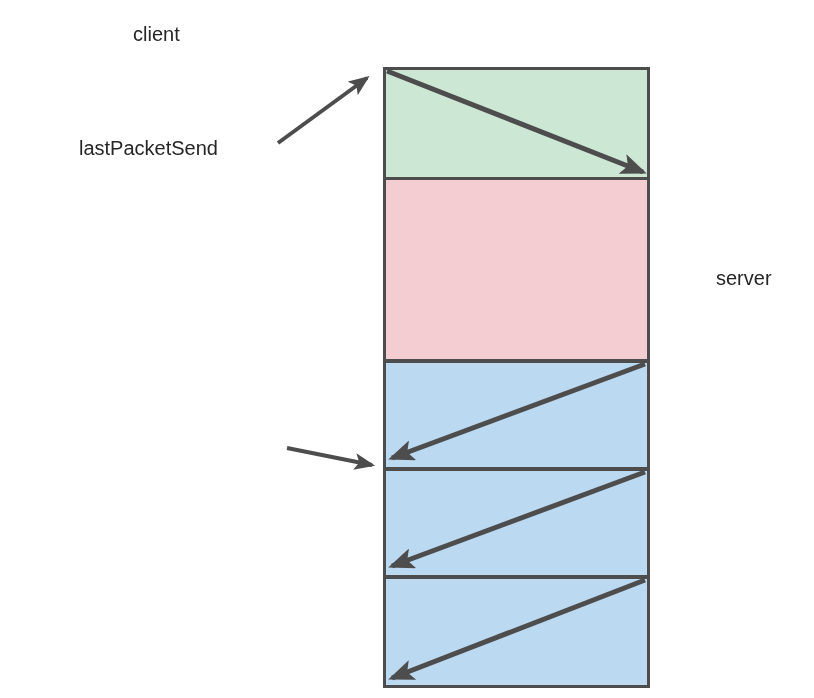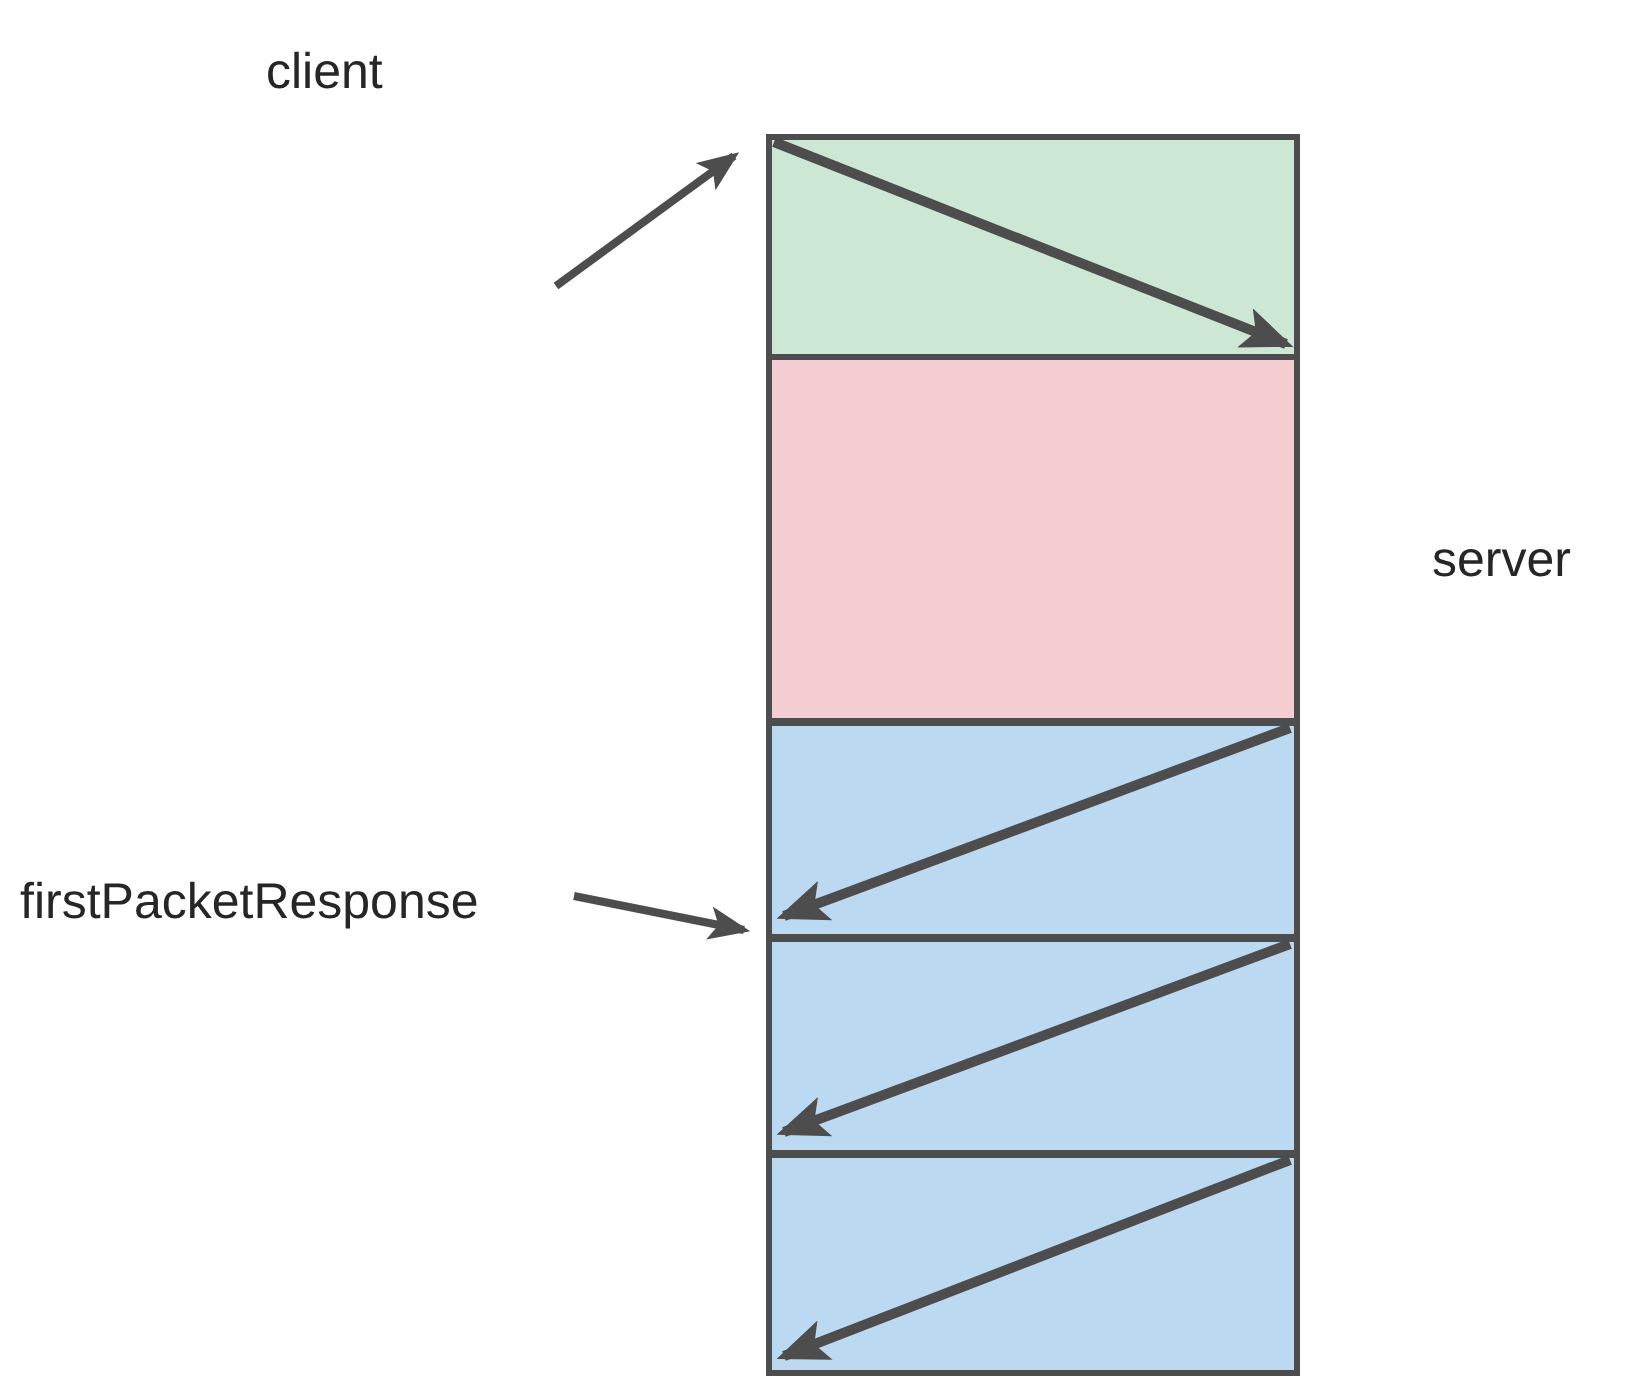--- a/index.html
+++ b/index.html
@@ -14,21 +14,21 @@
     position: relative;
     width: 814px;
     height: 698px;
     background: #ffffff;
     overflow: hidden;
   }
   .label {
     position: absolute;
     color: #262626;
     font-family: "Liberation Sans", sans-serif;
-    font-size: 25px;
+    font-size: 20px;
     line-height: 1;
     white-space: nowrap;
   }
   #label-client {
     left: 133px;
     top: 24px;
   }
   #label-server {
     left: 716px;
     top: 242px;
@@ -86,22 +86,22 @@
 </style>
 </head>
 <body>
 
 <div id="canvas" style="background: rgb(255, 255, 255);">
 
   <div class="label" id="label-client" style="color: rgb(38, 38, 38);">client</div>
 
   <div class="label" id="label-server" style="color: rgb(38, 38, 38); margin-top: 26px;">server</div>
 
+  <div class="label" id="label-lastpacketsend" style="color: rgb(38, 38, 38);">lastPacketSend</div>
 
-  <div class="label" id="label-firstpacketresponse" style="color: rgb(38, 38, 38);">firstPacketResponse</div>
 
   <div class="stack">
     <div class="band" id="band-send" style="background: rgb(204, 232, 212); border-color: rgb(77, 77, 77);"></div>
     <div class="band" id="band-wait" style="background: rgb(244, 205, 210); border-color: rgb(77, 77, 77);"></div>
     <div class="band" id="band-resp-1" style="background: rgb(188, 217, 242); border-color: rgb(77, 77, 77);"></div>
     <div class="band" id="band-resp-2" style="background: rgb(188, 217, 242); border-color: rgb(77, 77, 77);"></div>
     <div class="band" id="band-resp-3" style="background: rgb(188, 217, 242); border-color: rgb(77, 77, 77);"></div>
   </div>
 
   <svg class="overlay-svg" viewBox="0 0 814 698">

